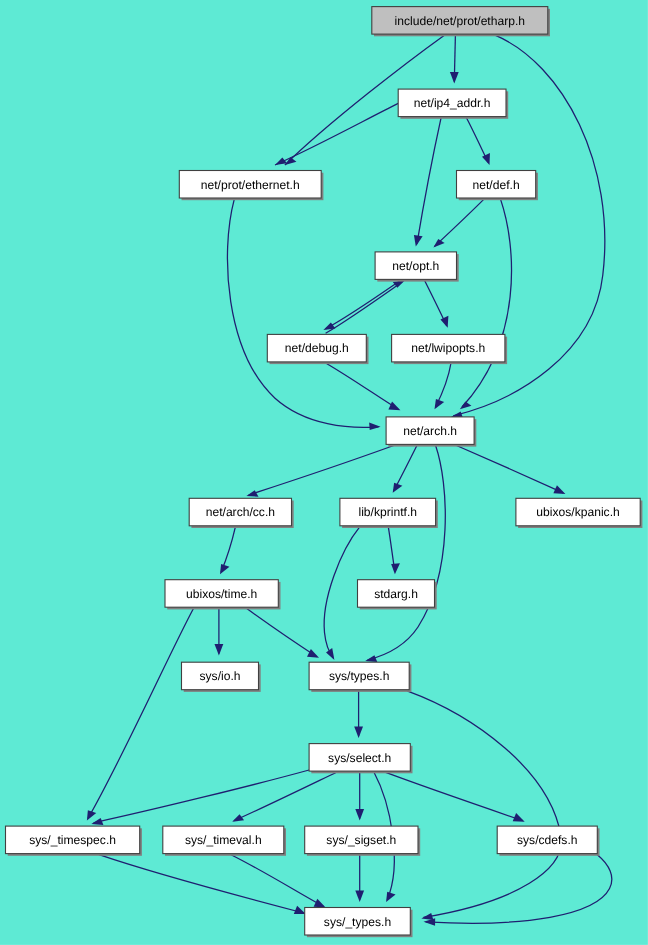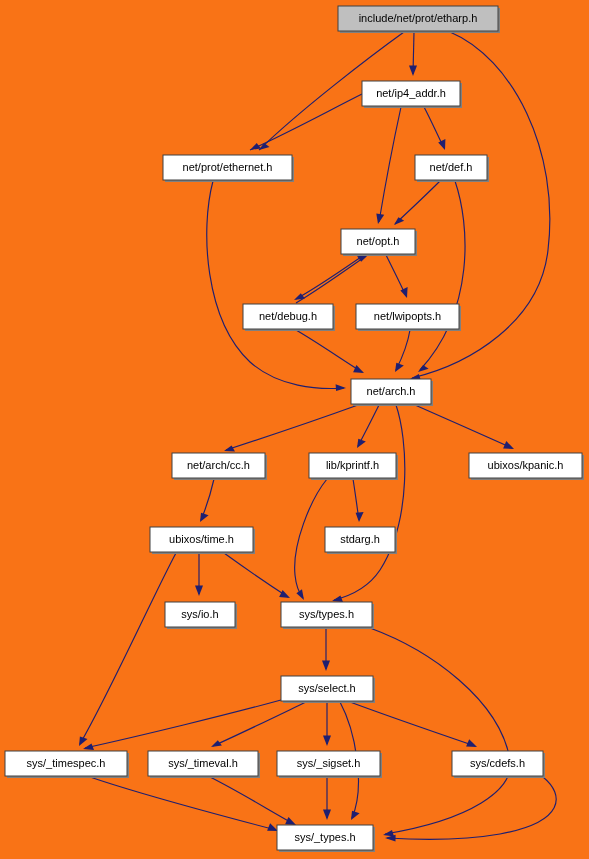--- a/index.html
+++ b/index.html
@@ -4,21 +4,21 @@
 <style>
   html, body {
     margin: 0;
     padding: 0;
     background: #ffffff;
   }
   #graph-root {
     position: relative;
     width: 589px;
     height: 859px;
-    background: #f97316;
+    background: #5eead4;
     font-family: "Liberation Sans", sans-serif;
     overflow: hidden;
   }
   svg#graph-svg {
     position: absolute;
     left: 0;
     top: 0;
     width: 589px;
     height: 859px;
     display: block;

